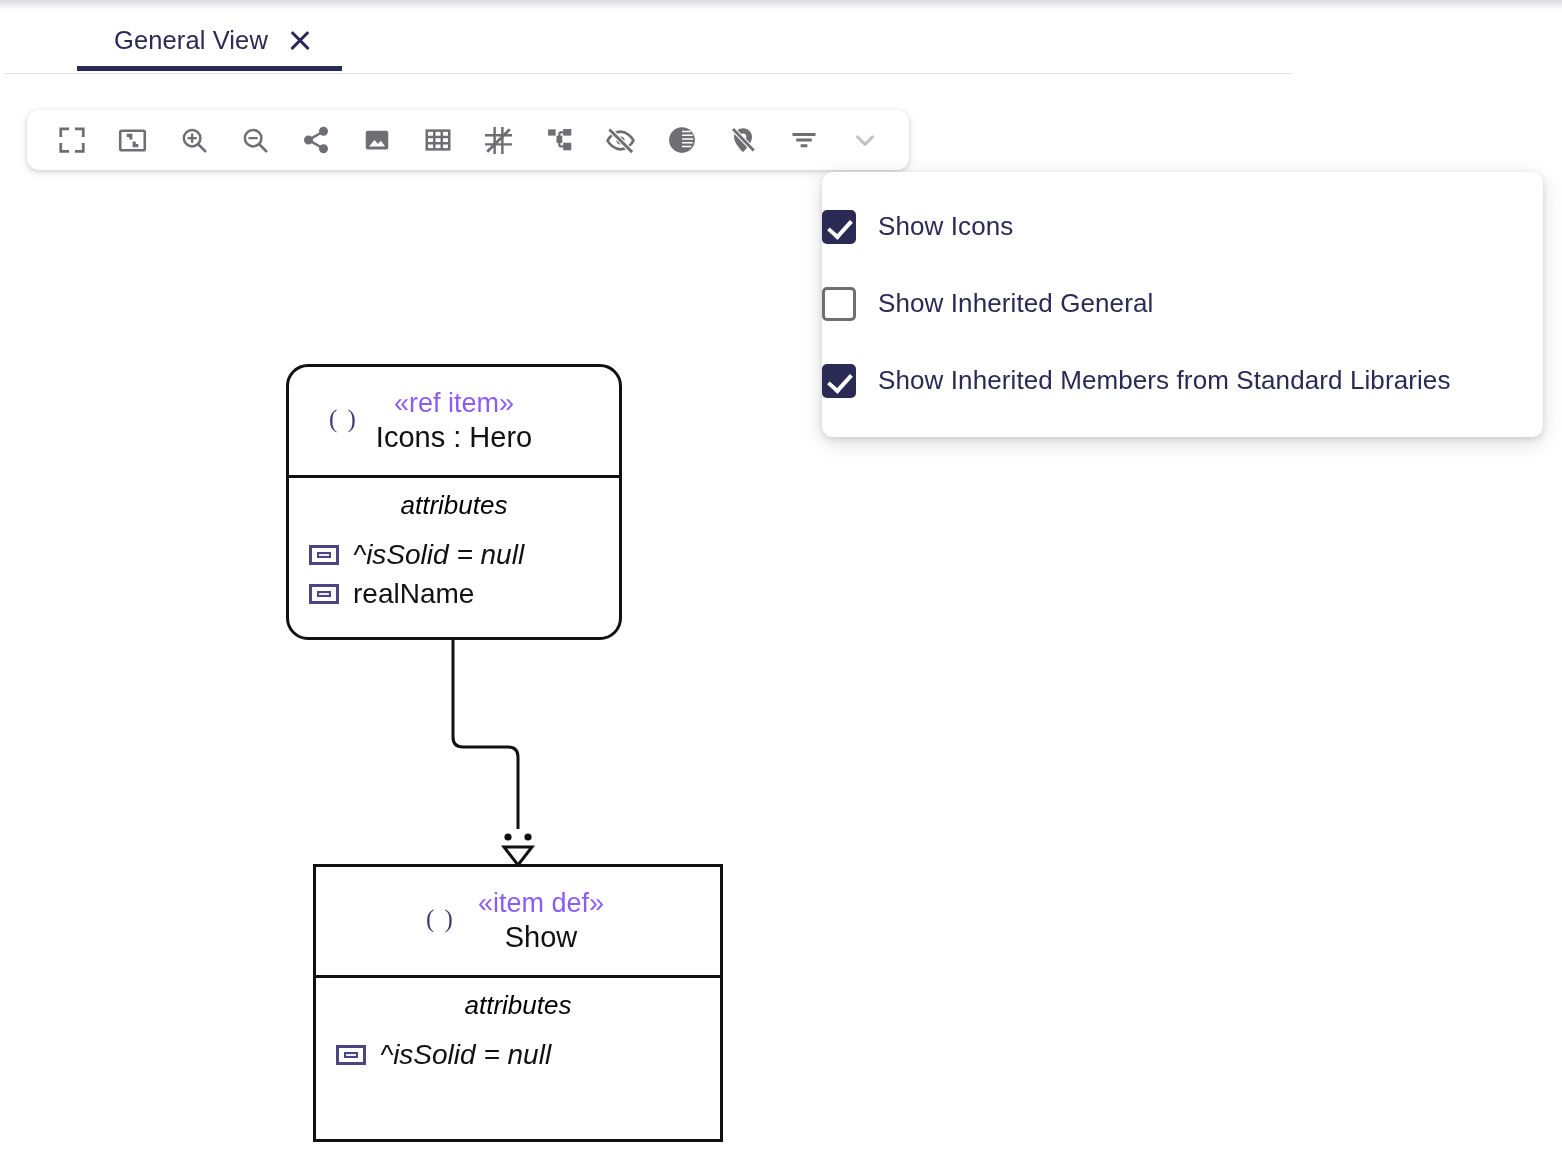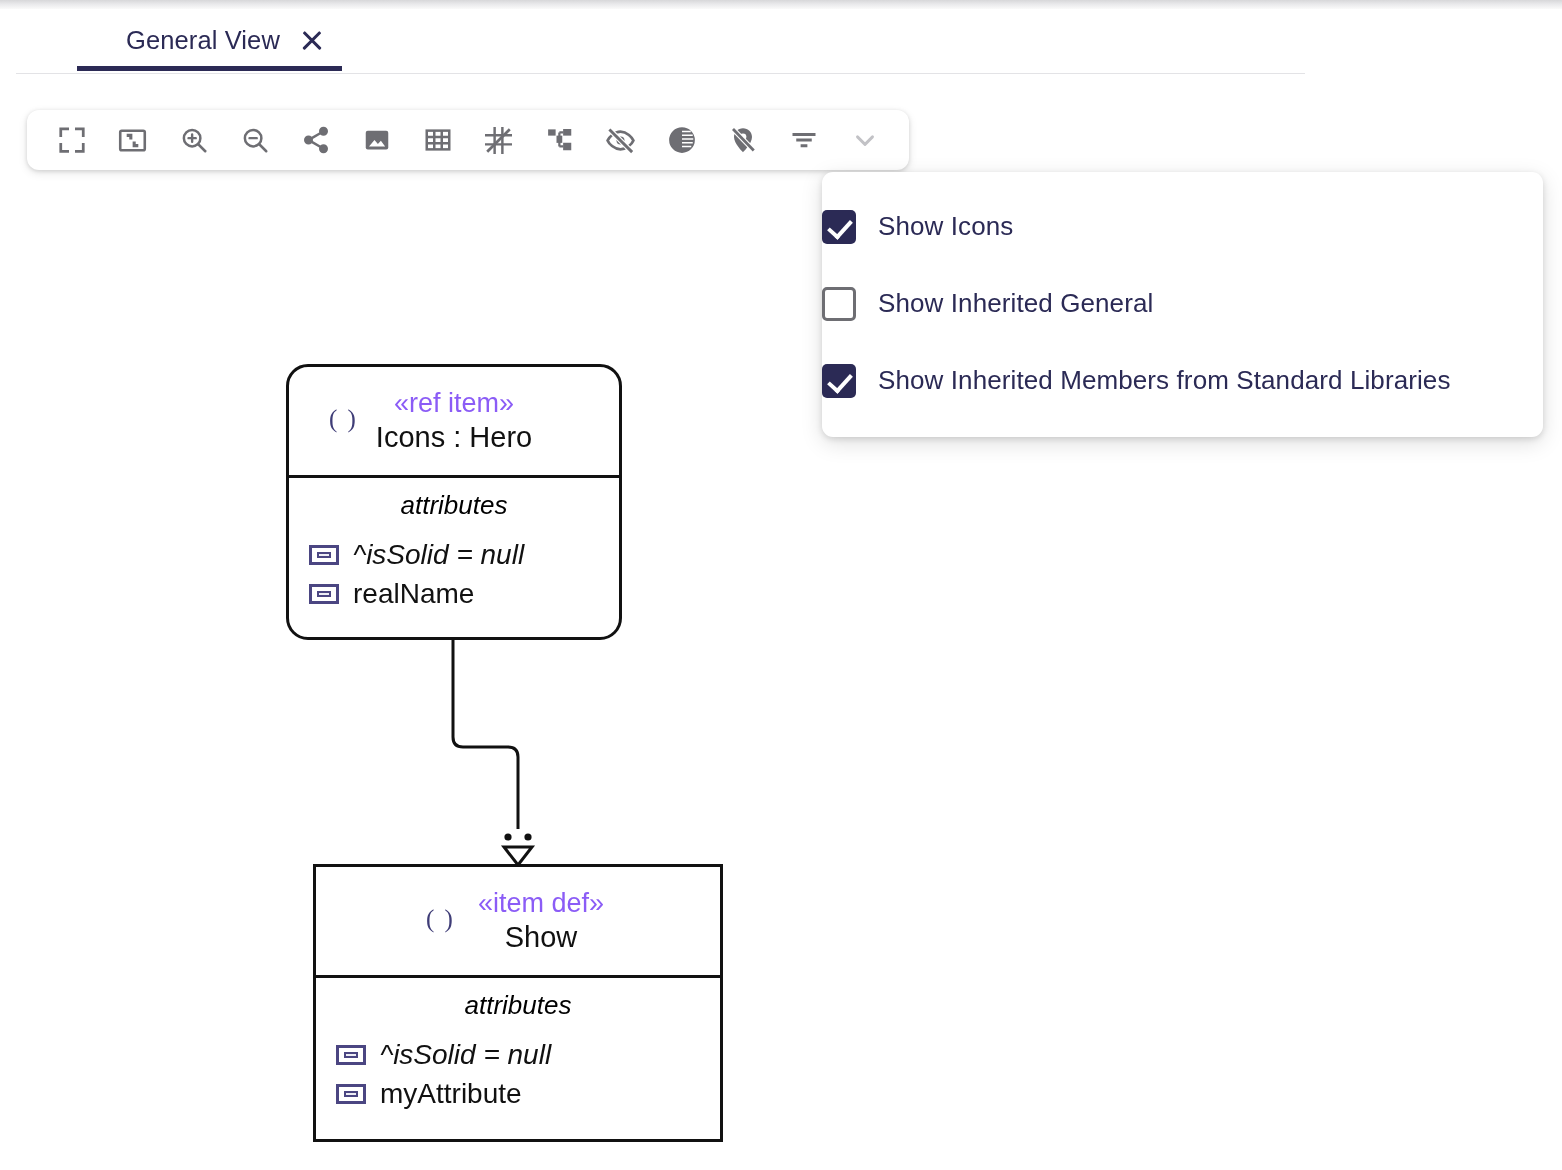--- a/index.html
+++ b/index.html
@@ -20,21 +20,21 @@
   .top-strip {
     position: absolute;
     left: 0; top: 0;
     width: 1562px; height: 9px;
     background: linear-gradient(to bottom, #d7d7d9 0%, #e9e9eb 45%, #fafafa 100%);
   }
 
   
   .tabbar {
     position: absolute;
-    left: 16px; top: 9px;
+    left: 4px; top: 9px;
     width: 1289px; height: 64px;
     background: #ffffff;
     border-bottom: 1px solid #e3e3e6;
   }
   .tab {
     position: absolute;
     left: 77px; top: 0;
     width: 265px; height: 62px;
     display: flex;
     align-items: center;
@@ -302,26 +302,20 @@
     </div>
     <div class="node-divider"></div>
     <div class="compartment">
       <div class="compartment-label">attributes</div>
       <div class="member-row">
         <span class="member-icon">
             <span></span>
           </span>
         <span class="member-text inherited">^isSolid = null</span>
       </div>
-      <div class="member-row">
-        <span class="member-icon">
-            <span></span>
-          </span>
-        <span class="member-text">myAttribute</span>
-      </div>
     </div>
   </div>
 
 </div>
 
 <div class="toolbar">
 
   <button class="tb-btn" title="Fit to screen">
     <svg width="30" height="30" viewBox="0 0 24 24" fill="none" stroke="#6e6e73" stroke-width="2.2" stroke-linecap="square">
       <path d="M3 8.5V3h5.5M15.5 3H21v5.5M21 15.5V21h-5.5M8.5 21H3v-5.5"></path>

